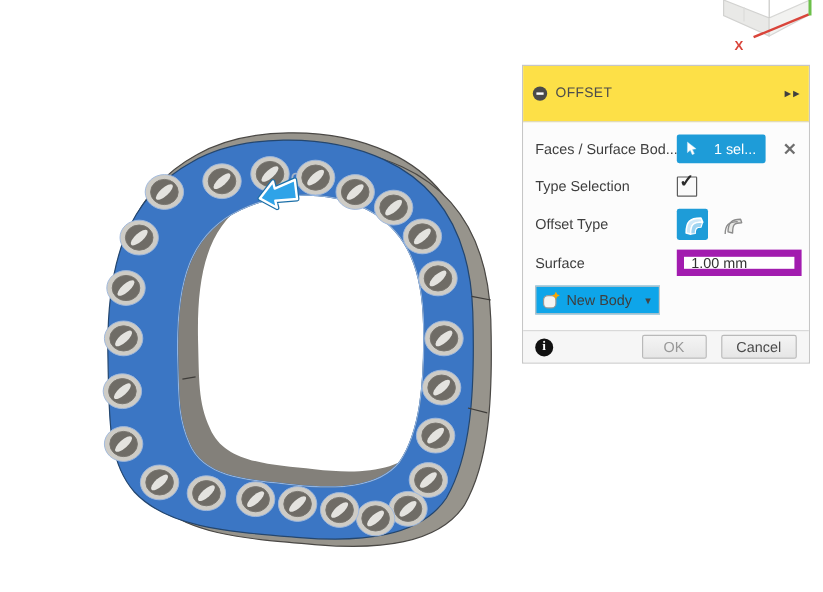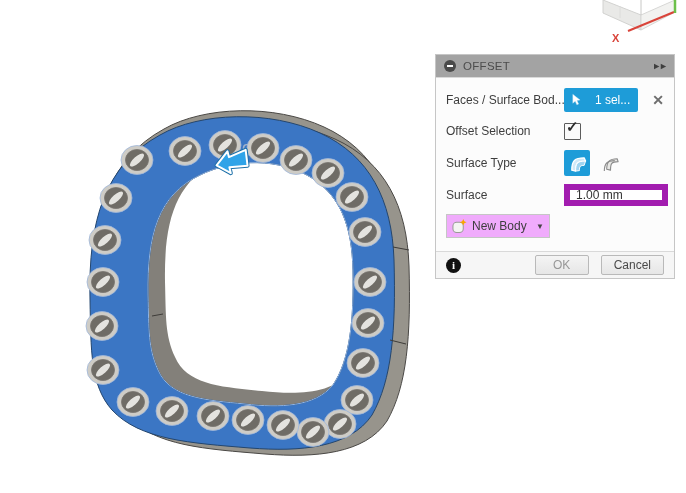--- a/index.html
+++ b/index.html
@@ -11,22 +11,22 @@
   #scene{position:absolute;left:0;top:0;z-index:0;}
   .ghost-label{fill:#c9c9c9;font-size:17px;opacity:.75;font-family:"Liberation Sans",sans-serif;}
   .axis-x-label{fill:var(--axis-red,#d9443a);font-size:11px;font-weight:bold;}
   
   .dialog{
     position:absolute;left:435px;top:54px;width:240px;z-index:2;
     background:#fcfcfc;border:1px solid #c6c6c6;box-sizing:border-box;
     font-size:12px;color:#3e3e3e;
   }
   .dlg-header{
-    height:22px;background:#a3a3a3;border-bottom:1px solid #d9d9d9;
-    display:flex;align-items:center;padding:0 8px;
+    height:22px;background:#fde047;border-bottom:1px solid #d9d9d9;
+    display:flex;align-items:center;padding:12px 8px;
   }
   .collapse-dot{
     width:12px;height:12px;border-radius:50%;background:#4a4a4a;position:relative;
     flex:0 0 12px;cursor:pointer;
   }
   .collapse-dot::after{
     content:"";position:absolute;left:3px;top:5px;width:6px;height:2px;background:#fff;
   }
   .dlg-title{margin-left:7px;color:#4c4c4c;font-size:11.5px;letter-spacing:.3px;}
   .dlg-expand{margin-left:auto;color:#3f3f3f;font-size:9px;letter-spacing:-2px;cursor:pointer;}
@@ -49,21 +49,21 @@
   .type-btn{
     width:26px;height:26px;display:flex;align-items:center;justify-content:center;
     border-radius:2px;cursor:pointer;margin-right:7px;
   }
   .type-btn.selected{background:var(--accent-blue,#1e9cd8);}
   .text-input{
     width:104px;height:22px;box-sizing:border-box;border:6px solid #a21caf;background:#fff;
     padding:0 6px;font-size:12px;color:#333;font-family:"Liberation Sans",sans-serif;
   }
   .dropdown{
-    width:104px;height:24px;box-sizing:border-box;border:1px solid #c6c6c6;background:#f0abfc;
+    width:104px;height:24px;box-sizing:border-box;border:1px solid #c6c6c6;background:#0ea5e9;
     display:flex;align-items:center;gap:5px;padding:0 5px;cursor:pointer;
   }
   .dd-caret{margin-left:auto;font-size:8px;color:#444;}
   .dlg-footer{
     border-top:1px solid #d9d9d9;background:#f6f6f6;height:26px;
     display:flex;align-items:center;padding:0 10px;
   }
   .info-dot{
     width:15px;height:15px;border-radius:50%;background:#111;color:#fff;
     display:flex;align-items:center;justify-content:center;
@@ -174,28 +174,28 @@
       <span class="sel-btn">
         <svg width="11" height="14" viewBox="0 0 11 14">
           <path d="M1 0 L1 11 L4 8.5 L6 13 L8.2 12 L6.2 7.6 L10 7 Z" fill="#ffffff" stroke="#bcdff2" stroke-width="0.5"></path>
         </svg>
         <span>1 sel...</span>
       </span>
       <span class="clear-x">✕</span>
     </div>
 
     <div class="row">
-      <span class="row-label">Offset Selection</span>
+      <span class="row-label">Type Selection</span>
       <span class="checkbox">
         <span class="check">✓</span>
       </span>
     </div>
 
     <div class="row">
-      <span class="row-label">Surface Type</span>
+      <span class="row-label">Offset Type</span>
       <span class="type-btn selected">
         <svg width="19" height="19" viewBox="0 0 20 20">
           <path d="M4 17 C4 7 7 4 17 4 L18.5 7.5 C10 7.5 8 9.5 8 18 Z" fill="#cfe9f8" stroke="#ffffff" stroke-width="1.4" stroke-linejoin="round"></path>
           <path d="M8 18 C8 9.5 10 7.5 18.5 7.5 L17 12 C13 12 12 13 12 17.5 Z" fill="#9fd4f1" stroke="#ffffff" stroke-width="1" stroke-linejoin="round"></path>
         </svg>
       </span>
       <span class="type-btn">
         <svg width="19" height="19" viewBox="0 0 20 20">
           <path d="M6 16 C6 8 9 5 17 5 L18 8 C11 8 10 10 10 17 Z" fill="#e8e8e5" stroke="#8c8c8c" stroke-width="1.2" stroke-linejoin="round"></path>
           <path d="M3.5 18 C3.5 10 6.5 7 14.5 7" fill="none" stroke="#8c8c8c" stroke-width="1.2"></path>

